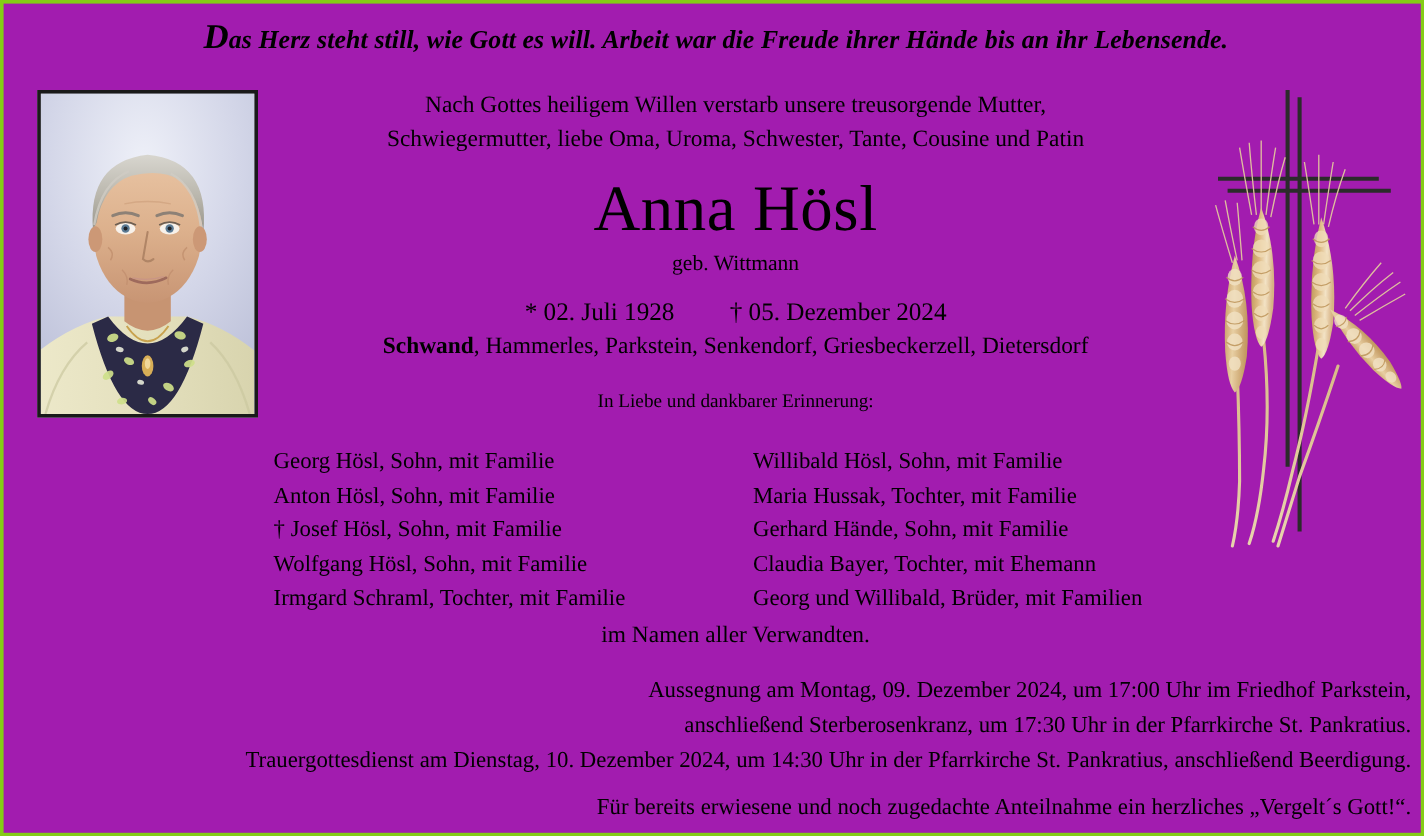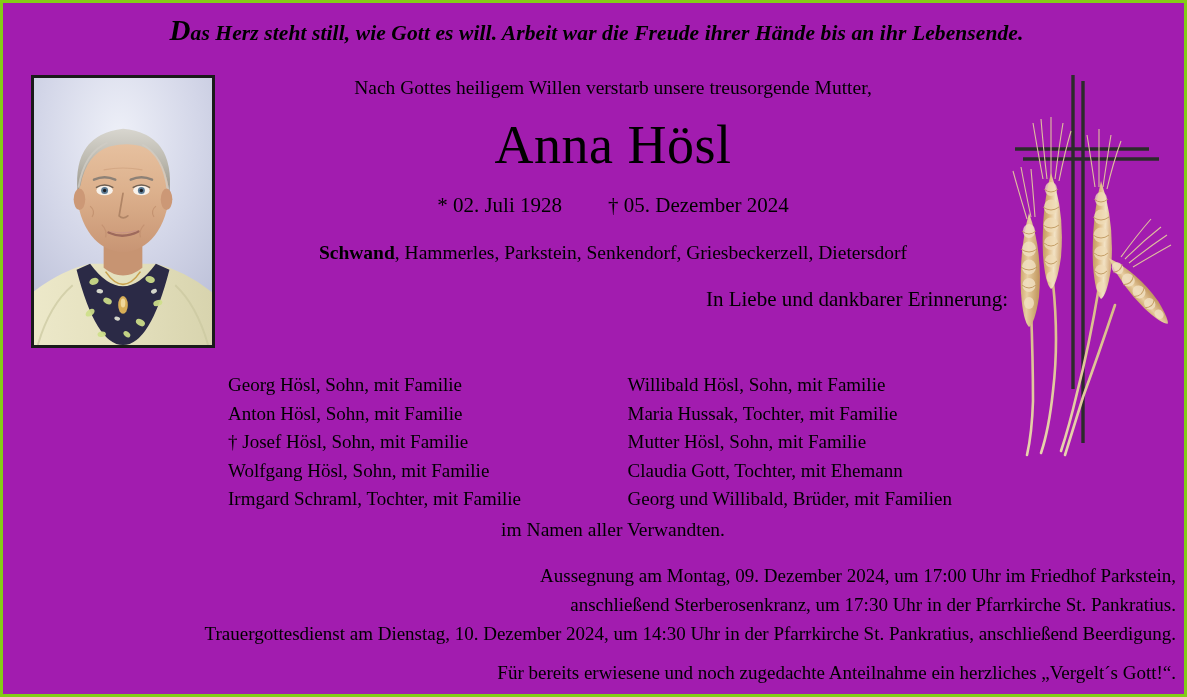--- a/index.html
+++ b/index.html
@@ -97,30 +97,28 @@
   .dates {
     font-size: 21px;
     line-height: 30px;
     margin-top: 14px;
   }
   .dates .gap { display: inline-block; width: 46px; }
 
   .places {
     font-size: 19.5px;
     line-height: 28px;
-    margin-top: 19px;
     white-space: nowrap;
   }
   .places b { font-weight: bold; }
 
   .memory {
-    font-size: 21px;
+    font-size: 16px;
     line-height: 28px;
     margin-top: 18px;
-    text-align: right;
   }
 
   
   .family {
     position: absolute;
     left: 215px;
     top: 368px;
     width: 800px;
     display: flex;
     justify-content: flex-start;
@@ -381,22 +379,24 @@
           <path d="M121 218 Q128 224 135 218"></path>
           <path d="M121 234 Q128 240 135 234"></path>
           <path d="M122 250 Q128 255 134 250"></path>
         </g>
       </g>
     </svg>
   </div>
 
   <div class="body-col">
     <div class="lead-line">Nach Gottes heiligem Willen verstarb unsere treusorgende Mutter,</div>
+    <div class="lead-line">Schwiegermutter, liebe Oma, Uroma, Schwester, Tante, Cousine und Patin</div>
 
     <div class="name">Anna Hösl</div>
+    <div class="maiden">geb. Wittmann</div>
 
     <div class="dates">
       <span>* 02. Juli 1928</span><span class="gap"></span><span>† 05. Dezember 2024</span>
     </div>
 
     <div class="places">
       <b>Schwand</b><span>, Hammerles, Parkstein, Senkendorf, Griesbeckerzell, Dietersdorf</span>
     </div>
 
     <div class="memory">In Liebe und dankbarer Erinnerung:</div>
@@ -406,22 +406,22 @@
     <div class="fam-col left">
       <div><span class="nm">Georg Hösl</span><span>, Sohn, mit Familie</span></div>
       <div><span class="nm">Anton Hösl</span><span>, Sohn, mit Familie</span></div>
       <div><span class="nm">† Josef Hösl</span><span>, Sohn, mit Familie</span></div>
       <div><span class="nm">Wolfgang Hösl</span><span>, Sohn, mit Familie</span></div>
       <div><span class="nm">Irmgard Schraml</span><span>, Tochter, mit Familie</span></div>
     </div>
     <div class="fam-col right">
       <div><span class="nm">Willibald Hösl</span><span>, Sohn, mit Familie</span></div>
       <div><span class="nm">Maria Hussak</span><span>, Tochter, mit Familie</span></div>
-      <div><span class="nm">Mutter Hösl</span><span>, Sohn, mit Familie</span></div>
-      <div><span class="nm">Claudia Gott</span><span>, Tochter, mit Ehemann</span></div>
+      <div><span class="nm">Gerhard Hände</span><span>, Sohn, mit Familie</span></div>
+      <div><span class="nm">Claudia Bayer</span><span>, Tochter, mit Ehemann</span></div>
       <div><span class="nm">Georg und Willibald</span><span>, Brüder, mit Familien</span></div>
     </div>
   </div>
 
   <div class="closing">im Namen aller Verwandten.</div>
 
   <div class="arrangements">
     <div>Aussegnung am Montag, 09. Dezember 2024, um 17:00 Uhr im Friedhof Parkstein,</div>
     <div>anschließend Sterberosenkranz, um 17:30 Uhr in der Pfarrkirche St. Pankratius.</div>
     <div>Trauergottesdienst am Dienstag, 10. Dezember 2024, um 14:30 Uhr in der Pfarrkirche St. Pankratius, anschließend Beerdigung.</div>

